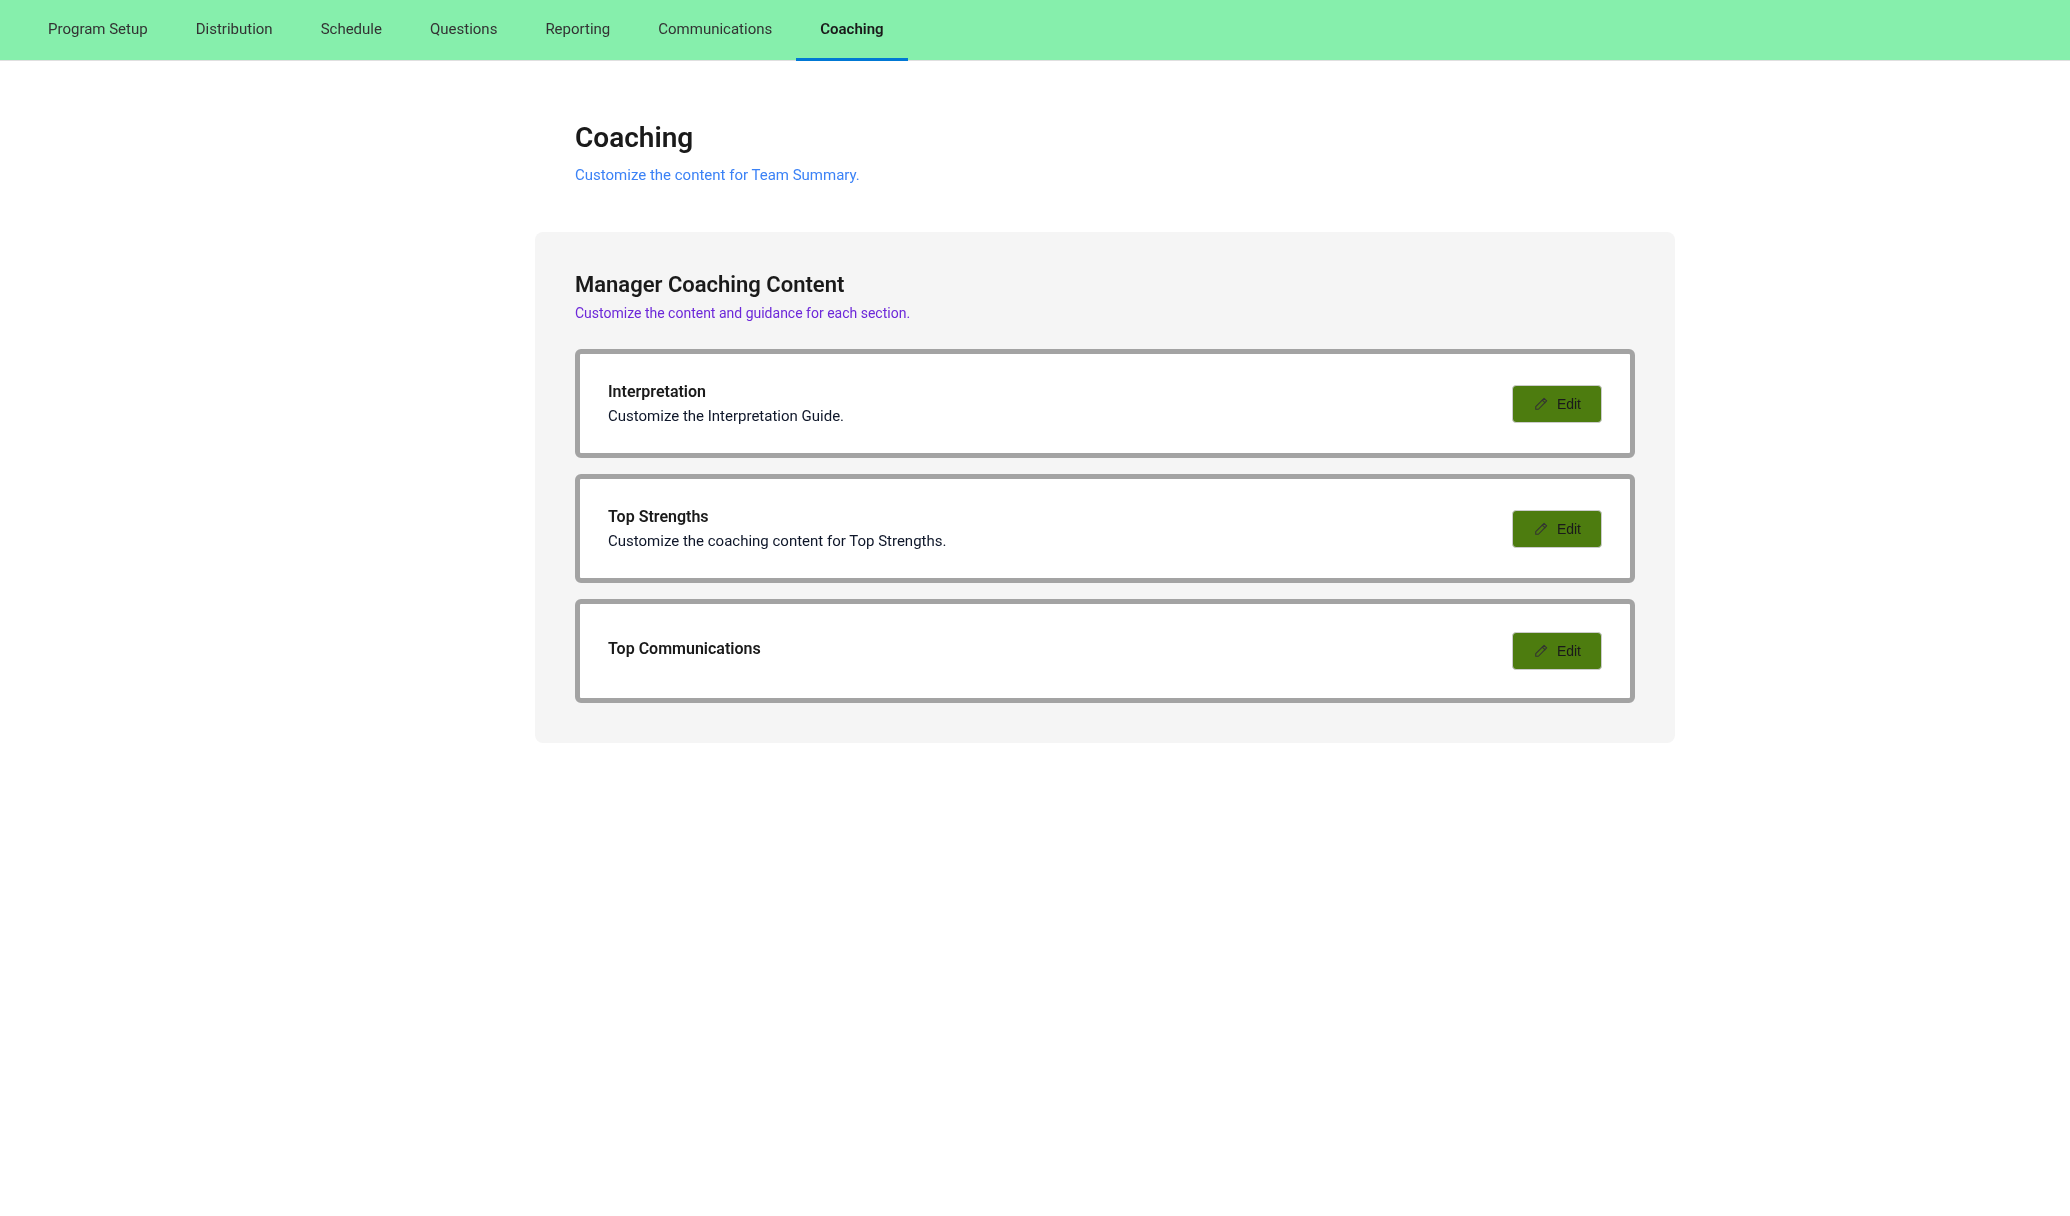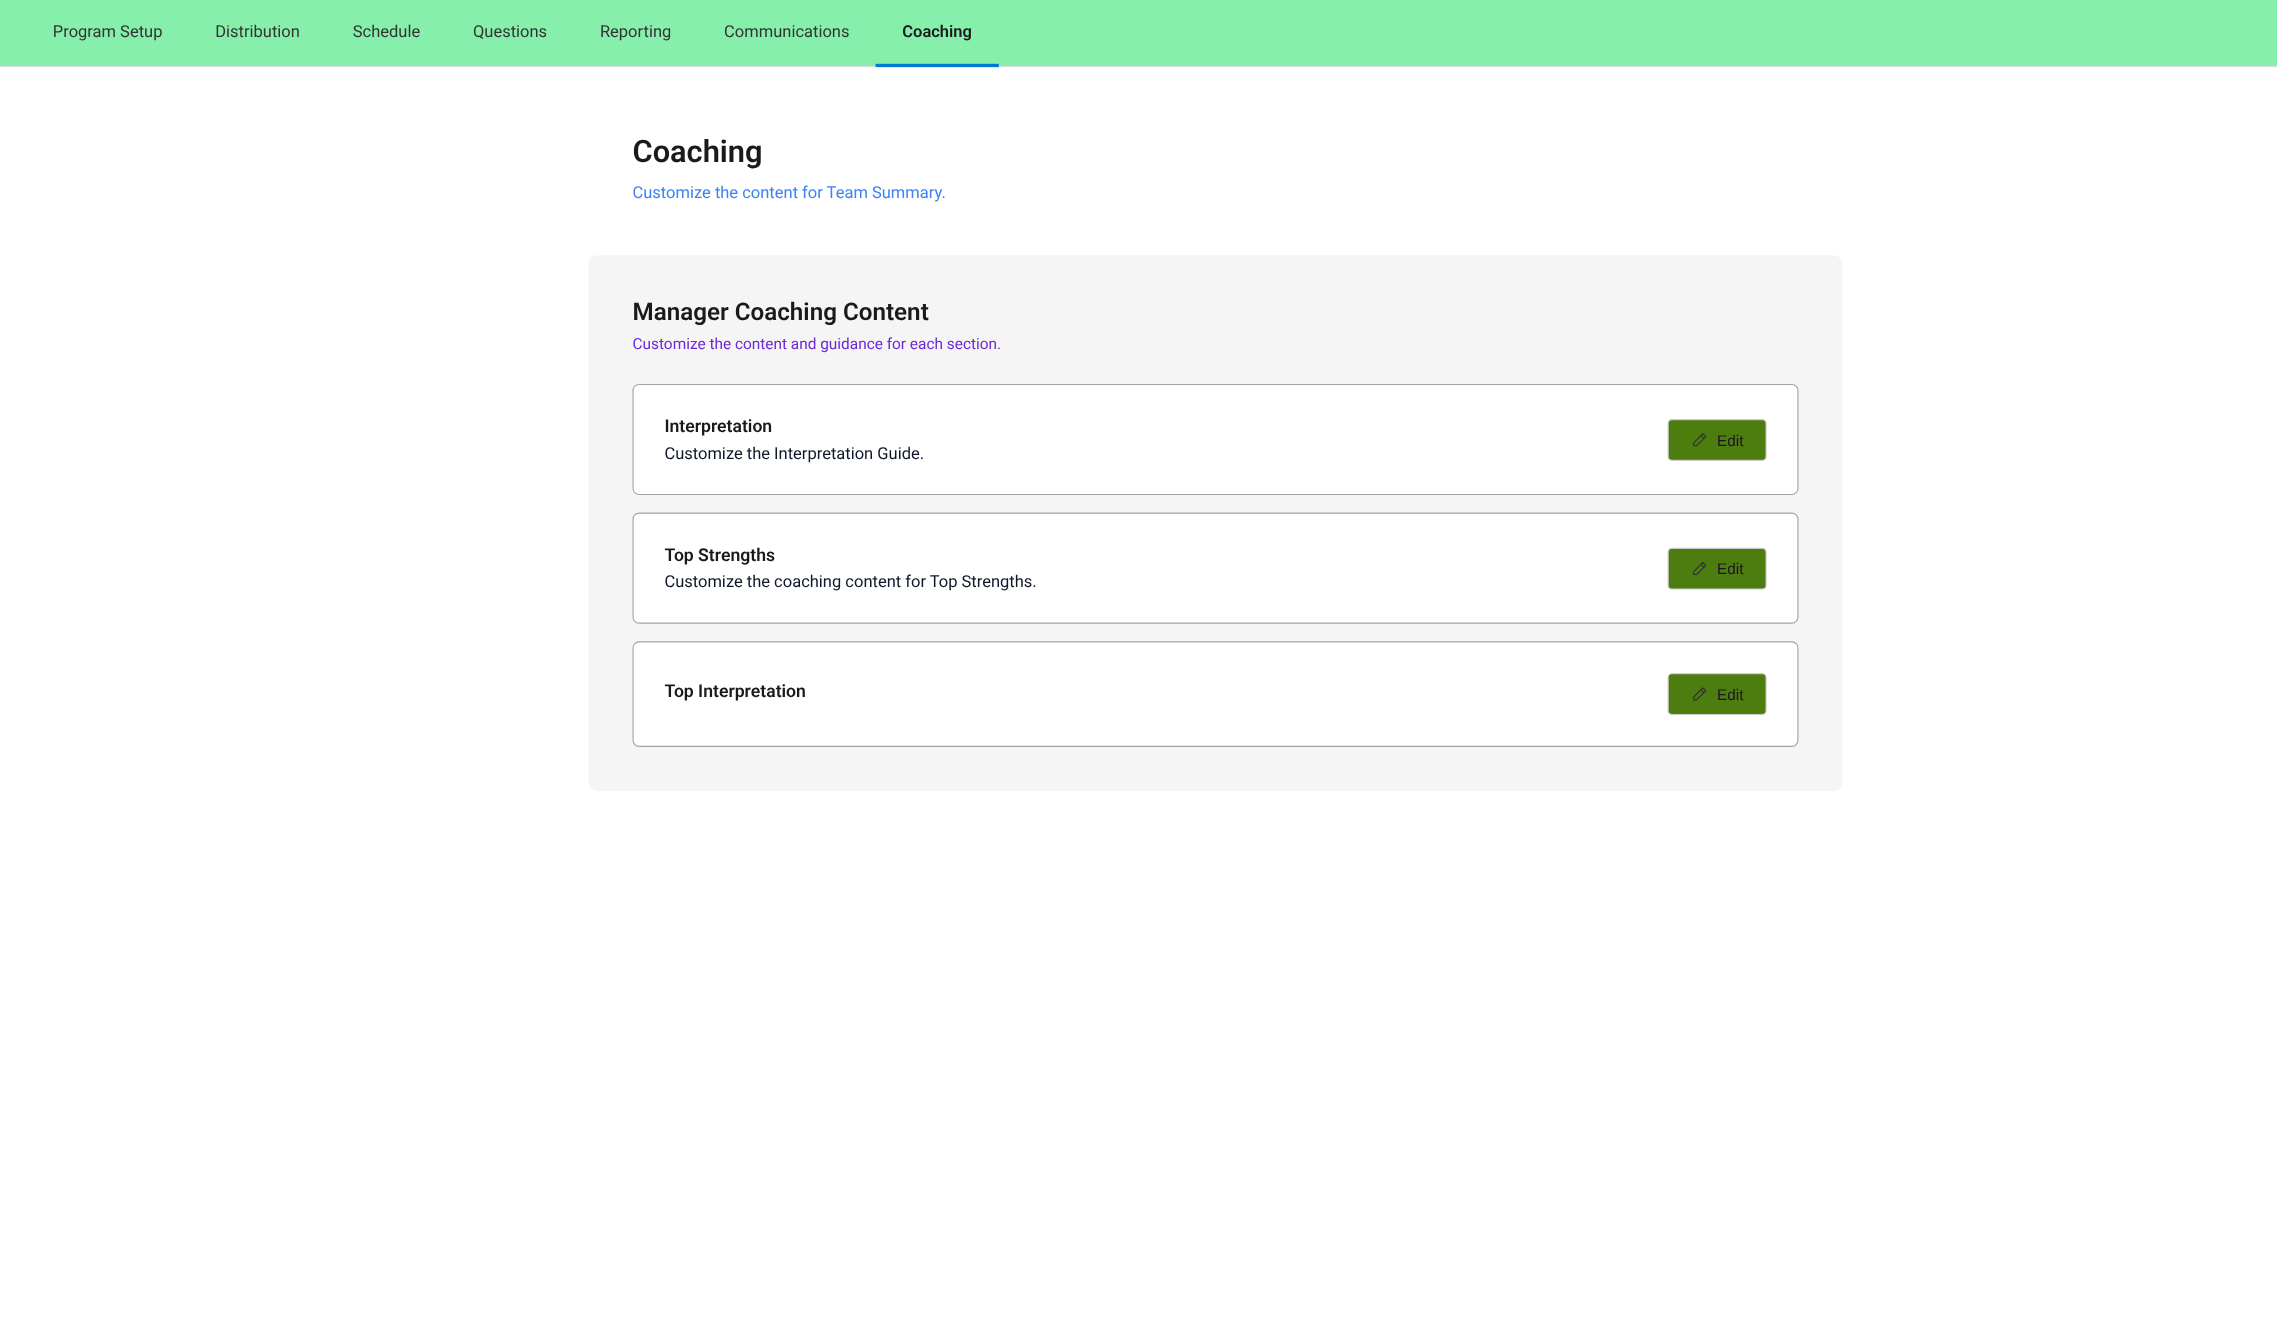--- a/index.html
+++ b/index.html
@@ -83,21 +83,21 @@
 
     .card-subtitle {
       font-size: 14px;
       color: #6d28d9;
       margin-bottom: 28px;
     }
 
     
     .section-item {
       background: #ffffff;
-      border: 1px solid #a3a3a3;
+      border: 5px solid #a3a3a3;
       border-radius: 6px;
       padding: 28px 28px;
       margin-bottom: 16px;
       display: flex;
       align-items: center;
       justify-content: space-between;
     }
 
     .section-item:last-child {
       margin-bottom: 0;
@@ -196,21 +196,21 @@
           <svg viewBox="0 0 16 16" fill="none" xmlns="http://www.w3.org/2000/svg">
             <path d="M11.5 1.5L14.5 4.5L5 14H2V11L11.5 1.5Z" stroke="#333" stroke-width="1.2" stroke-linecap="round" stroke-linejoin="round" fill="none"></path>
             <path d="M9.5 3.5L12.5 6.5" stroke="#333" stroke-width="1.2" stroke-linecap="round"></path>
           </svg>
         </span>
         Edit
       </button>
     </div>
         <div class="section-item">
       <div class="section-info">
-        <div class="section-title">Top Interpretation</div>
+        <div class="section-title">Top Communications</div>
       </div>
       <button class="edit-button">
         <span class="edit-icon">
           <svg viewBox="0 0 16 16" fill="none" xmlns="http://www.w3.org/2000/svg">
             <path d="M11.5 1.5L14.5 4.5L5 14H2V11L11.5 1.5Z" stroke="#333" stroke-width="1.2" stroke-linecap="round" stroke-linejoin="round" fill="none"></path>
             <path d="M9.5 3.5L12.5 6.5" stroke="#333" stroke-width="1.2" stroke-linecap="round"></path>
           </svg>
         </span>
         Edit
       </button>

